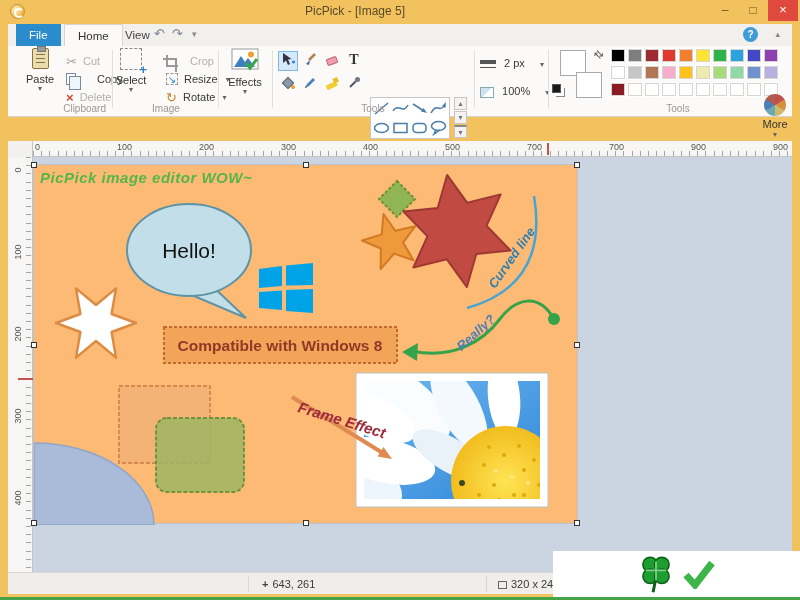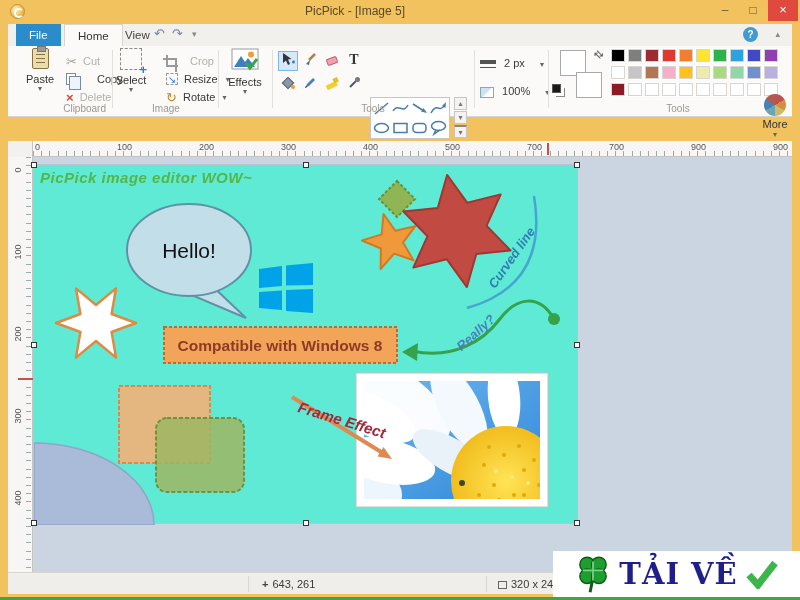--- a/index.html
+++ b/index.html
@@ -91,21 +91,21 @@
   .rlabel.h { top:1px; }
   .rlabel.v { left:2px; width:16px; text-align:center; transform:rotate(-90deg); }
   #hmarker { position:absolute; left:539px; top:2px; width:2px; height:12px; background:#C0544C; }
 
   
   #workspace { position:absolute; left:8px; top:157px; width:784px; height:415px; background:#CBD4E1; }
   #vruler { position:absolute; left:0; top:0; width:25px; height:415px; background:#F7F6F5; border-right:1px solid #C4C4C4; }
   #vruler .ticks { position:absolute; top:0; bottom:0; right:1px; width:5px;
     background:repeating-linear-gradient(180deg,#9aa 0 1px,transparent 1px 8.2px); }
   #vmarker { position:absolute; left:10px; top:221px; width:15px; height:2px; background:#C0544C; }
-  #canvas-wrap { position:absolute; left:25px; top:7px; width:545px; height:360px; background:#5eead4; border:1px solid #B9C2D0; }
+  #canvas-wrap { position:absolute; left:25px; top:7px; width:545px; height:360px; background:#fdba74; border:1px solid #B9C2D0; }
   .handle { position:absolute; width:6px; height:6px; background:#fff; border:1px solid #333; z-index:5; }
 
   
   #statusbar { position:absolute; left:8px; top:572px; width:784px; height:22px; background:#F0EEEB; border-top:1px solid #D9D5D1; }
   .ssep { position:absolute; top:3px; height:16px; width:1px; background:#DAD6D2; }
   .sitem { position:absolute; top:0; height:22px; line-height:22px; white-space:nowrap; color:#3a3a3a; }
   .size-ic { display:inline-block; width:9px; height:8px; border:1px solid #666; vertical-align:middle; margin-right:4px; }
   .cross-ic { font-weight:bold; color:#444; margin-right:4px; }
 
   #green-strip { position:absolute; left:0; bottom:0; width:800px; height:3px; background:#44A347; z-index:20; }
@@ -505,20 +505,19 @@
     <svg width="38" height="40" viewBox="0 0 26 27">
       <g fill="#1E9E30" stroke="#0B5E16" stroke-width="1">
         <circle cx="9" cy="7" r="5"></circle>
           <circle cx="17" cy="7" r="5"></circle>
         <circle cx="9" cy="15" r="5"></circle>
           <circle cx="17" cy="15" r="5"></circle>
       </g>
       <path d="M13,16 L11,26" stroke="#0B5E16" stroke-width="2" fill="none"></path>
       <path d="M13,5 v13 M6,11 h14" stroke="#7FD08A" stroke-width="1.2"></path>
     </svg>
-    <span id="wm-text">TẢI VỀ</span>
     <svg width="34" height="30" viewBox="0 0 34 30">
       <path d="M4,16 L13,26 L30,4" stroke="#3DB54A" stroke-width="7" fill="none"></path>
     </svg>
   </div>
 
   <div id="green-strip"></div>
 </div>
 
 </body></html>

